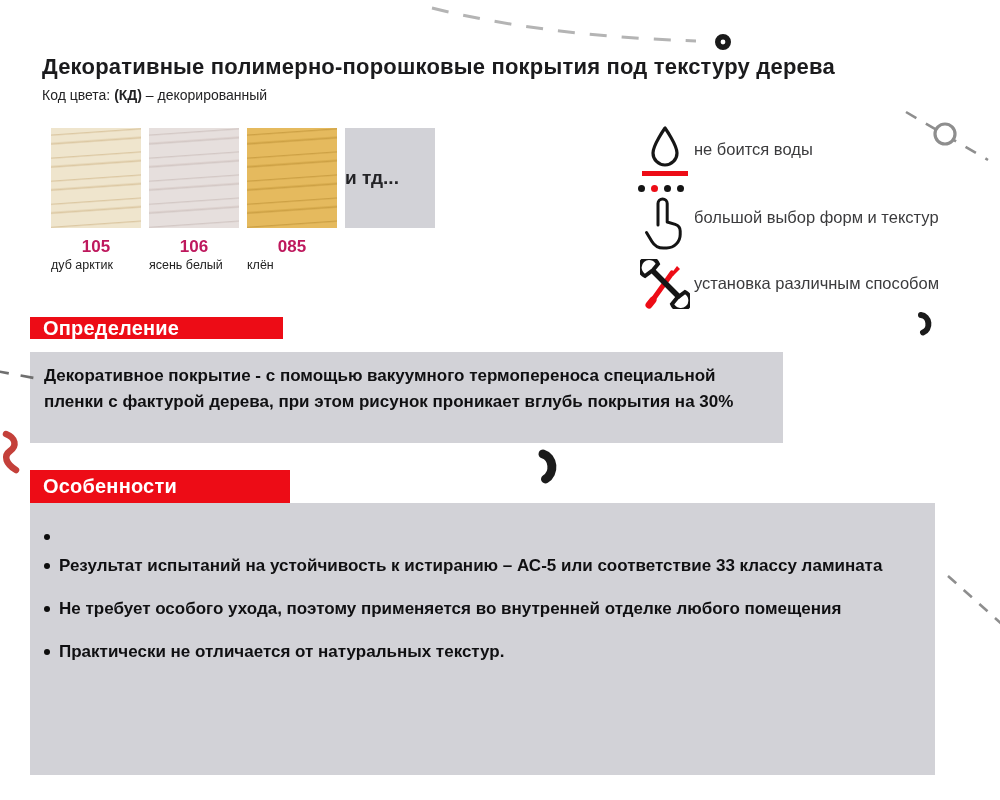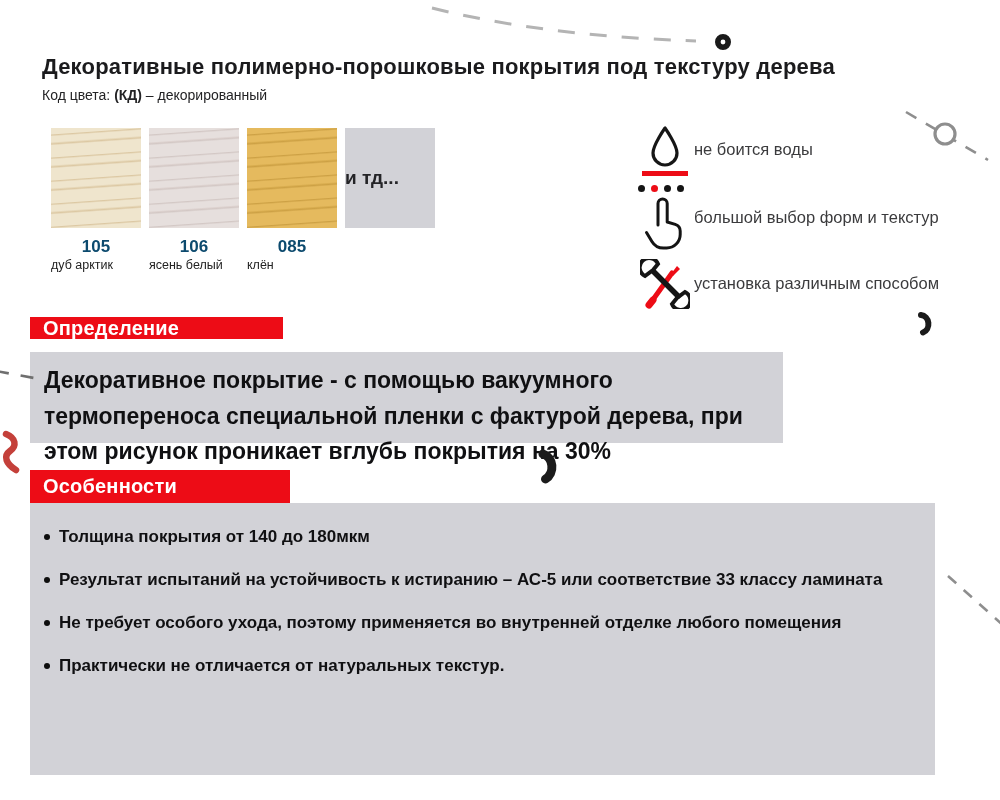--- a/index.html
+++ b/index.html
@@ -13,40 +13,40 @@
 
   
   .title { left:42px; top:54px; font-size:22px; font-weight:800; letter-spacing:.2px; color:var(--ink); white-space:nowrap; }
   .subtitle { left:42px; top:87px; font-size:14px; font-weight:500; color:#232325; }
   .subtitle b { font-weight:800; }
 
   
   .swatch-row { left:51px; top:128px; display:flex; gap:8px; }
   .swatch-cell { width:90px; }
   .swatch { width:90px; height:100px; }
-  .swatch-code { margin-top:9px; text-align:center; font-size:17px; font-weight:600; color:#0c4a6e; }
+  .swatch-code { margin-top:9px; text-align:center; font-size:17px; font-weight:600; color:#be185d; }
   .swatch-name { margin-top:1px; font-size:12.5px; font-weight:500; color:#222; white-space:nowrap; }
   .more-box { width:90px; height:100px; background:var(--panel,#d2d2d7); display:flex; align-items:center; }
   .more-label { font-size:19px; font-weight:600; color:#242427; }
 
   
   .icon-col { left:636px; top:124px; width:320px; display:flex; flex-direction:column; gap:9px; }
   .icon-row { display:flex; align-items:center; }
   .icon-box { width:58px; flex:0 0 58px; display:flex; flex-direction:column; align-items:center; }
   .icon-label { font-size:16.5px; font-weight:500; color:#3b3b3d; line-height:1.25; }
   .drop-underline { width:46px; height:4.5px; background:var(--accent,#ed0c16); margin-top:3px; }
   .dots { display:flex; gap:6px; margin-bottom:2px; align-self:flex-start; margin-left:2px; }
   .dots i { width:7px; height:7px; border-radius:50%; background:#151515; display:block; }
   .dots i.red { background:var(--accent,#ed0c16); }
 
   
   .red-bar { background:var(--accent,#ed0c16); color:#fff; font-weight:800; font-size:20px; display:flex; align-items:center; padding-left:13px; letter-spacing:.2px; }
   .def-bar  { left:30px; top:317px; width:253px; height:22px; }
   .def-body { left:30px; top:352px; width:753px; height:91px; background:var(--panel,#d2d2d7);
-              padding:11px 14px; font-size:23px; font-weight:700; line-height:1.55; color:#101012; }
+              padding:11px 14px; font-size:17px; font-weight:700; line-height:1.55; color:#101012; }
   .feat-bar  { left:30px; top:470px; width:260px; height:33px; }
   .feat-body { left:30px; top:503px; width:905px; height:272px; background:var(--panel,#d2d2d7);
                padding:17px 22px 0 14px; }
   .feat-item { display:flex; align-items:flex-start; margin-bottom:9px; }
   .feat-item .dot { flex:0 0 6px; width:6px; height:6px; border-radius:50%; background:#0e0e0e; margin:14px 9px 0 0; }
   .feat-item .txt { font-size:17px; font-weight:700; line-height:2.0; color:#101012; }
 
   
   .decor { left:0; top:0; pointer-events:none; z-index:5; }
 </style>
@@ -126,21 +126,20 @@
 
 </div>
 
 <div class="abs red-bar def-bar">Определение</div>
 <div class="abs def-body">Декоративное покрытие - с помощью вакуумного термопереноса специальной пленки с фактурой дерева, при этом рисунок проникает вглубь покрытия на 30%</div>
 
 <div class="abs red-bar feat-bar">Особенности</div>
 <div class="abs feat-body">
   <div class="feat-item">
     <span class="dot"></span>
-    <span class="txt">Толщина покрытия от 140 до 180мкм</span>
   </div>
   <div class="feat-item">
     <span class="dot"></span>
     <span class="txt">Результат испытаний на устойчивость к истиранию – АС-5 или соответствие 33 классу ламината</span>
   </div>
   <div class="feat-item">
     <span class="dot"></span>
     <span class="txt">Не требует особого ухода, поэтому применяется во внутренней отделке любого помещения</span>
   </div>
   <div class="feat-item">

